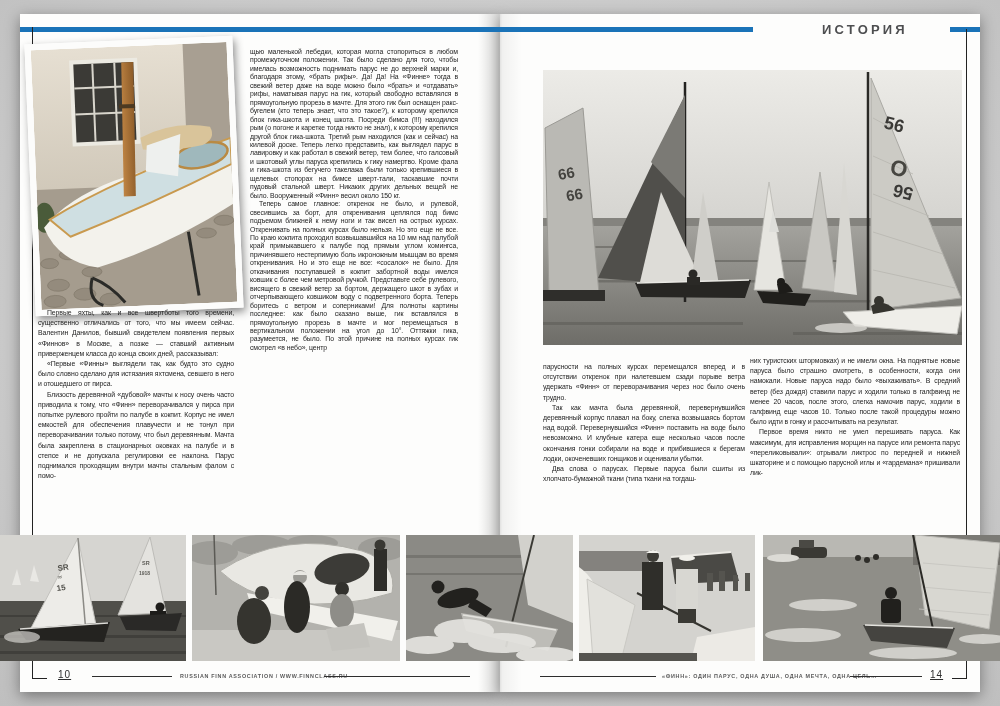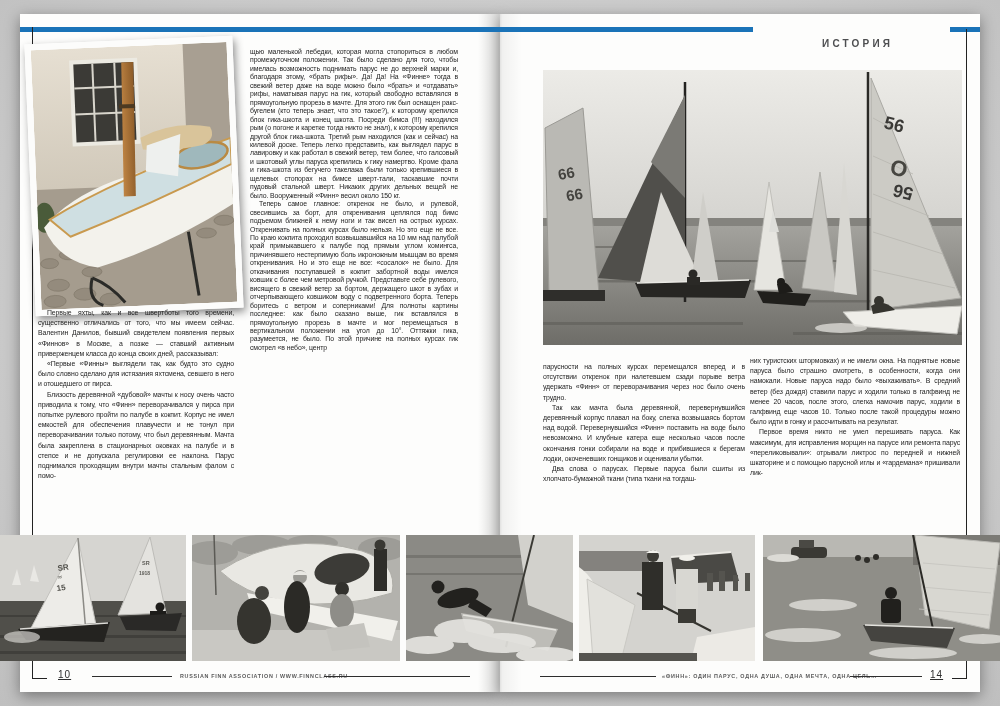--- a/index.html
+++ b/index.html
@@ -10,21 +10,21 @@
   .page{position:absolute;top:14px;width:480px;height:678px;background:#fdfdfc;
         box-shadow:0 4px 14px rgba(0,0,0,.40);}
   #page-left{left:20px;}
   #page-right{left:500px;}
   #gutter{left:478px;top:14px;width:44px;height:678px;
           background:linear-gradient(90deg, rgba(0,0,0,0) 0%, rgba(0,0,0,.14) 48%, rgba(0,0,0,.05) 55%, rgba(0,0,0,0) 100%);}
   
   .blue-bar{top:27px;height:5px;background:#1a73b8;}
   .thinline{background:#222;}
   
-  #section-label{left:822px;top:22px;font-size:10px;font-weight:bold;letter-spacing:3.2px;color:#4d4e50;margin-top:16px;}
+  #section-label{left:822px;top:22px;font-size:13px;font-weight:bold;letter-spacing:3.2px;color:#4d4e50;}
   
   .col{color:#242424;font-size:6.9px;line-height:10.2px;text-align:justify;letter-spacing:-0.1px;overflow:hidden;}
   .col p{margin:0;}
   .col p.ind{text-indent:9px;}
   #col2{line-height:8.45px;}
   
   .photo{overflow:hidden;background:#888;}
   .photo svg{display:block;}
   #photo-boat{left:30px;top:40px;width:196px;height:260px;transform:rotate(-2.4deg);
               background:#fff;border:6px solid #fcfcfb;box-shadow:2px 4px 9px rgba(0,0,0,.45);}

